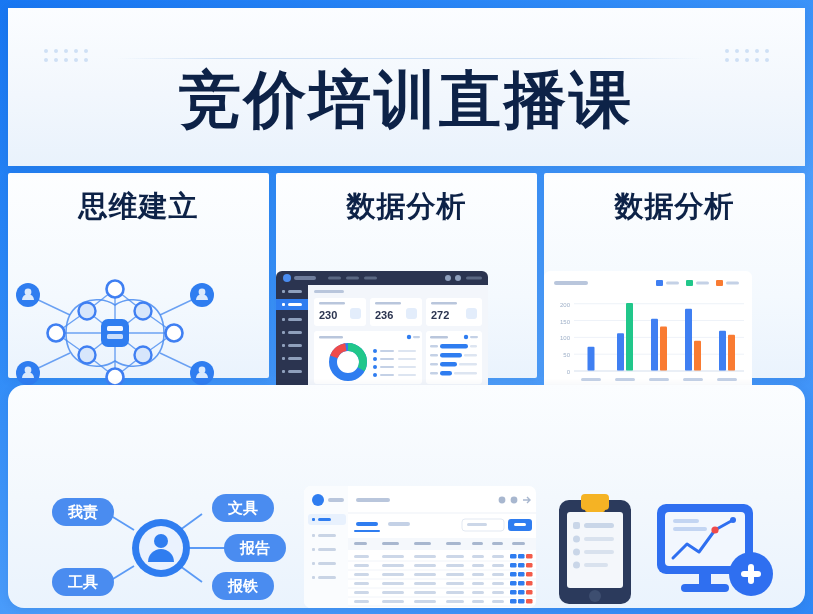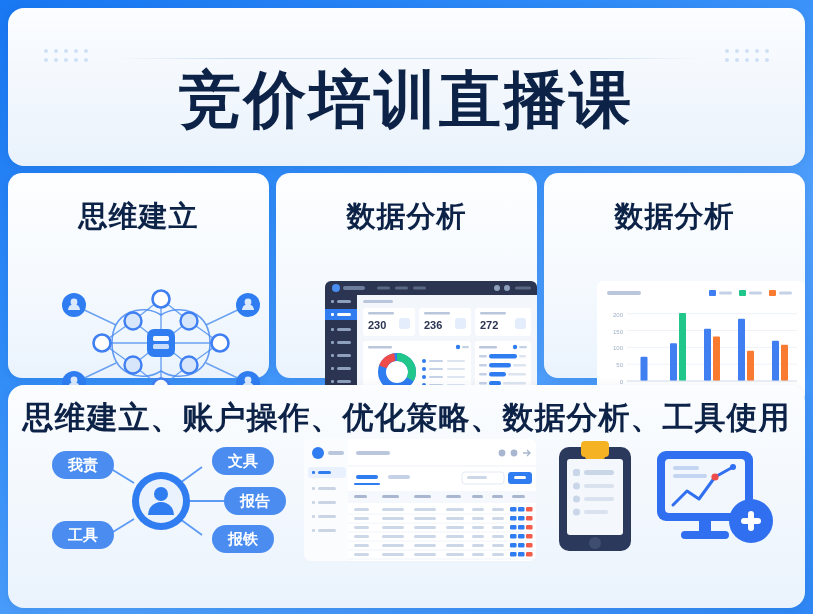--- a/index.html
+++ b/index.html
@@ -6,56 +6,56 @@
   html,body { width:813px; height:614px; overflow:hidden; }
   body {
     font-family:"Liberation Sans", sans-serif;
     background:linear-gradient(150deg,#1877f2 0%,#2f8bf7 32%,#4f9ffb 62%,#2f87f5 100%);
     position:relative;
   }
   .stage { position:absolute; inset:0; padding:8px 8px 6px 8px; display:flex; flex-direction:column; gap:7px; }
 
   
   .header {
-    height:158px; border-radius:16px;
+    height:158px; border-radius:0;
     background:linear-gradient(180deg,#fbfdff 0%,#f2f7fd 55%,#e9f2fc 100%);
     position:relative; display:flex; align-items:center; justify-content:center;
     box-shadow:0 2px 10px rgba(10,50,110,.10);
   }
   .deco-row { position:absolute; top:38px; left:0; right:0; height:24px; display:flex; align-items:center; }
   .dots { display:grid; grid-template-columns:repeat(5,10px); grid-template-rows:repeat(2,9px); }
   .dots i { width:4px; height:4px; border-radius:50%; background:#cfe0f5; display:block; }
   .dots.left { margin-left:36px; }
   .dots.right { margin-right:30px; }
   .rule { flex:1; height:1px; background:linear-gradient(90deg,rgba(200,219,242,0),#cfe0f5 18%,#cfe0f5 82%,rgba(200,219,242,0)); margin:0 22px; }
   .title {
     font-size:62px; font-weight:bold; color:#0d2247; letter-spacing:3px;
     margin-top:26px; white-space:nowrap;
   }
 
   
   .cards { display:flex; gap:7px; height:205px; }
   .card {
-    flex:1; border-radius:14px;
+    flex:1; border-radius:2px;
     background:linear-gradient(180deg,#fdfeff 0%,#f4f9fe 60%,#eaf3fd 100%);
     box-shadow:0 2px 9px rgba(10,50,110,.10);
-    display:flex; flex-direction:column; align-items:center; padding-top:24px;gap:44px;
+    display:flex; flex-direction:column; align-items:center; padding-top:14px;gap:44px;
   }
   .card-title { font-size:29px; font-weight:bold; color:#0d2247; letter-spacing:1px; }
-  .card-art { flex:1; width:100%; display:flex; align-items:center; justify-content:flex-end; }
+  .card-art { flex:1; width:100%; display:flex; align-items:center; justify-content:flex-start; }
 
   
   .bottom {
     flex:1; border-radius:16px;
     background:linear-gradient(180deg,#fbfdff 0%,#f3f8fd 50%,#eaf3fd 100%);
     box-shadow:0 2px 10px rgba(10,50,110,.10);
     display:flex; flex-direction:column; align-items:center; padding-top:12px;
   }
   .bottom-title { font-size:31px; font-weight:bold; color:#0d2247; letter-spacing:1px; white-space:nowrap; }
-  .bottom-row { flex:1; width:100%; display:flex; align-items:flex-start; padding:0 22px; gap:6px; }
+  .bottom-row { flex:1; width:100%; display:flex; align-items:flex-end; padding:0 22px; gap:6px; }
   .slot { display:flex; align-items:center; justify-content:center; }
   .slot.mind { width:272px; }
   .slot.table { width:240px; }
   .slot.clip { width:120px; }
   .slot.mon { flex:1; }
 
   svg { display:block; }
 </style>
 </head>
 <body>
@@ -296,21 +296,20 @@
               <rect x="105" y="107" width="20" height="3" rx="1.5" fill="#c4d1e6"></rect>
               <rect x="139" y="107" width="20" height="3" rx="1.5" fill="#c4d1e6"></rect>
               <rect x="173" y="107" width="20" height="3" rx="1.5" fill="#c4d1e6"></rect>
             </g>
         </svg>
       </div>
     </div>
   </div>
 
   <div class="bottom">
-    <div class="bottom-title">思维建立、账户操作、优化策略、数据分析、工具使用</div>
 
     <div class="bottom-row">
 
       <div class="slot mind">
         <svg width="268" height="122" viewBox="0 0 268 122">
           <g stroke="#5b9af5" stroke-width="1.8" fill="none">
             <path d="M78 28 L104 44"></path>
               <path d="M78 96 L104 80"></path>
             <path d="M172 28 L150 44"></path>
               <path d="M158 62 L196 62"></path>

